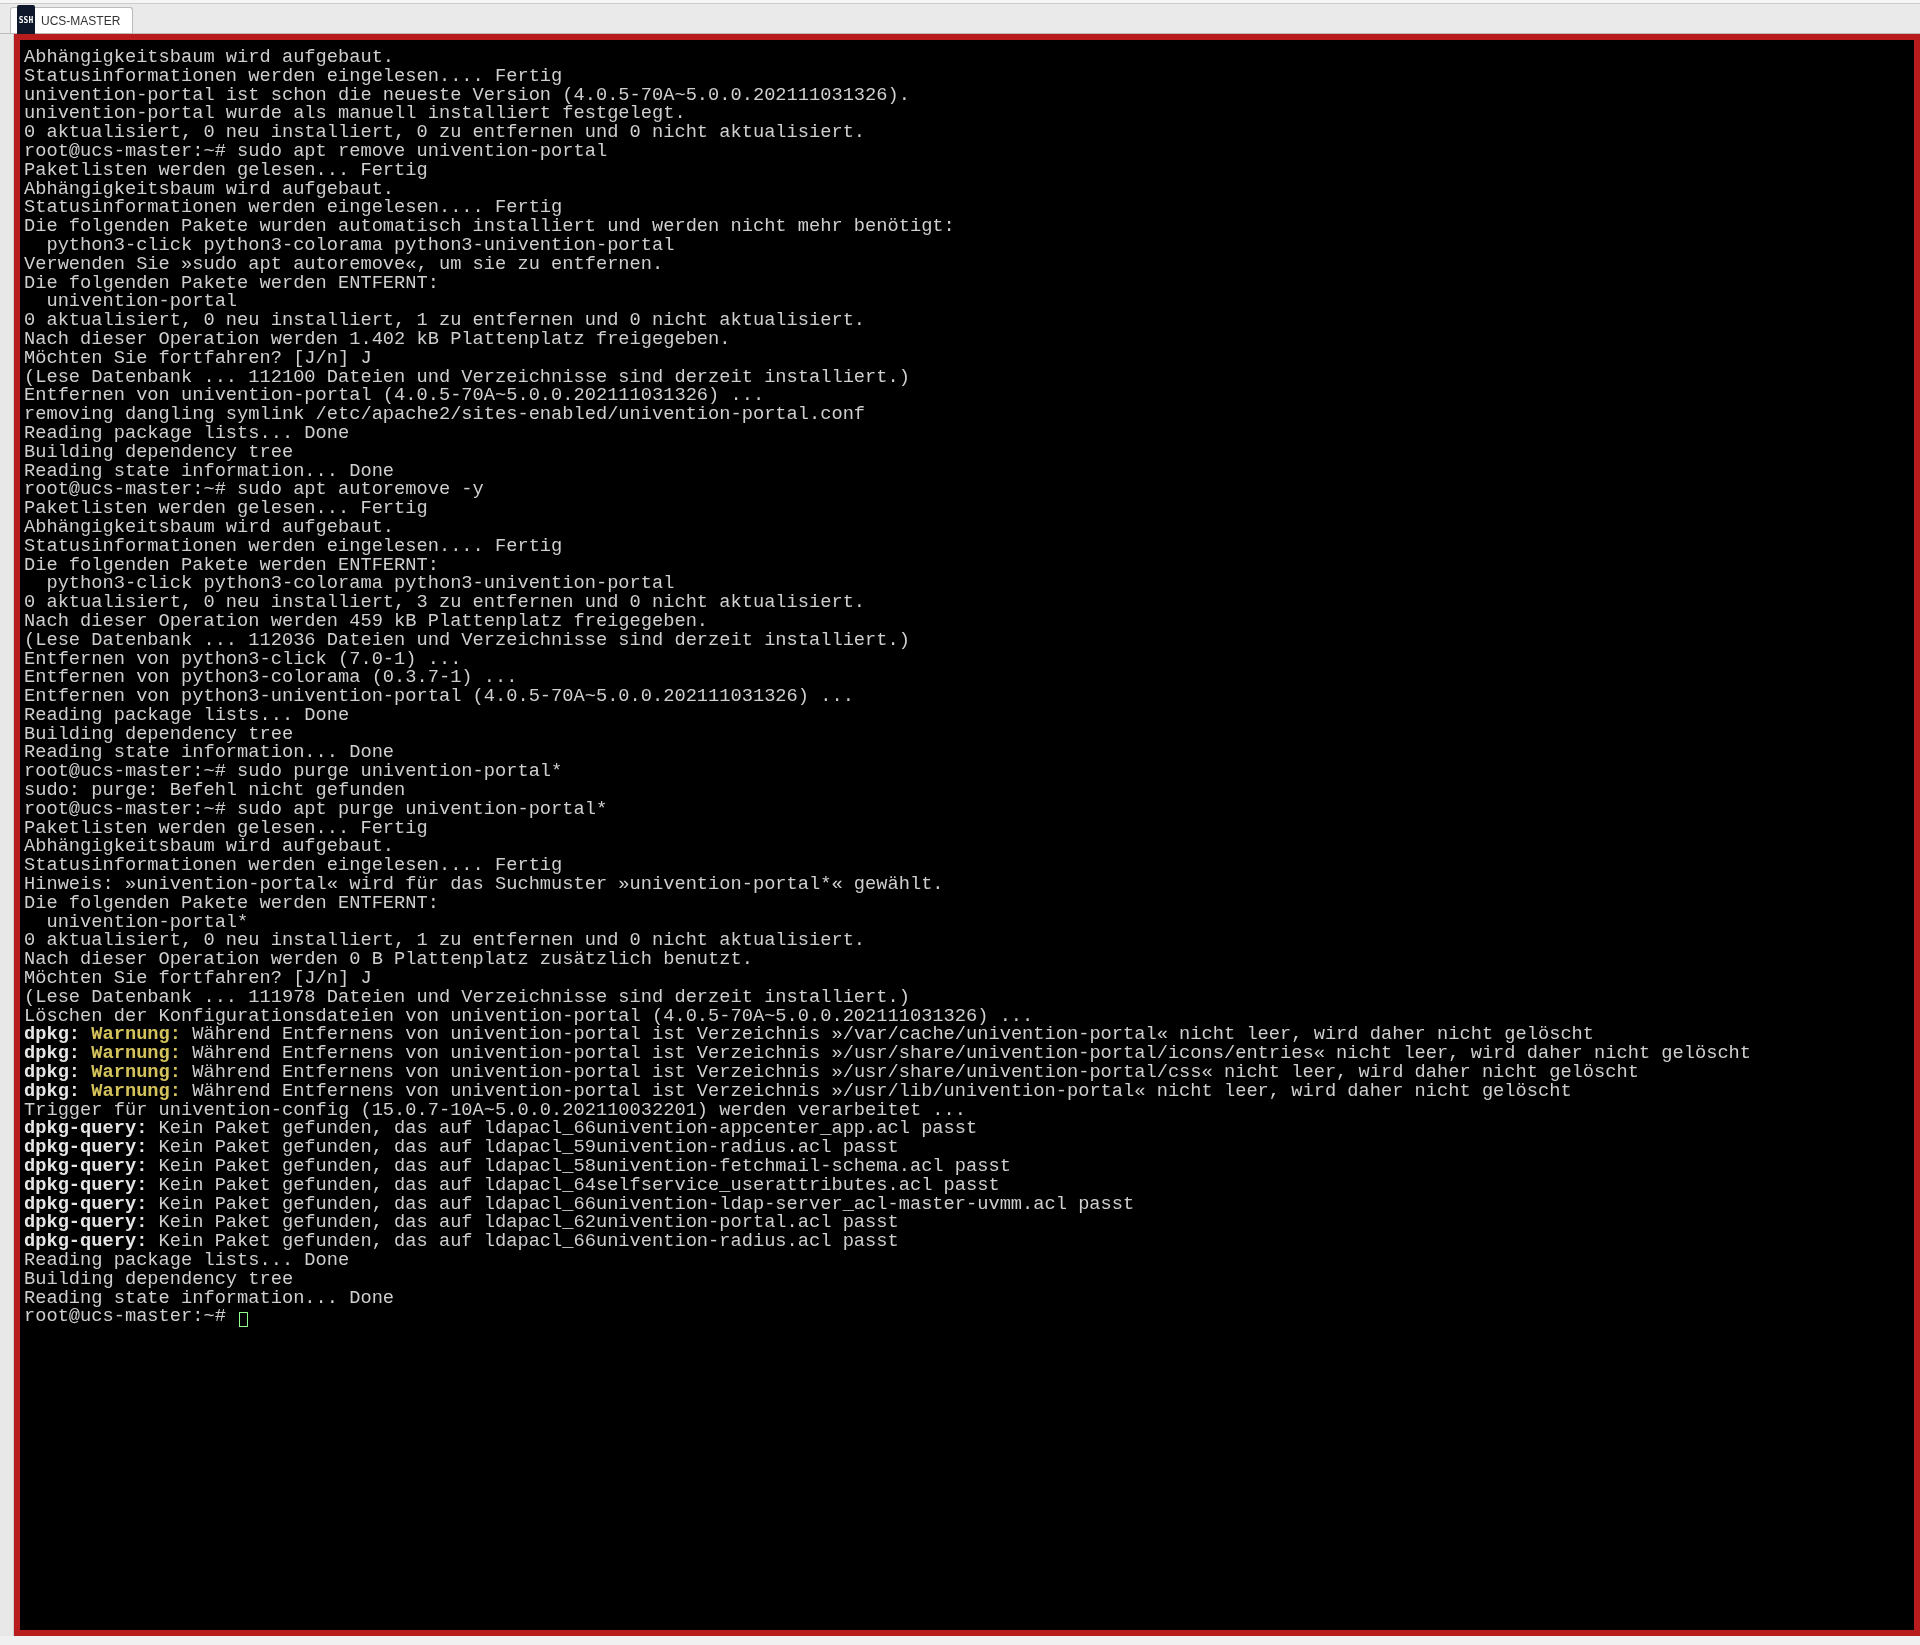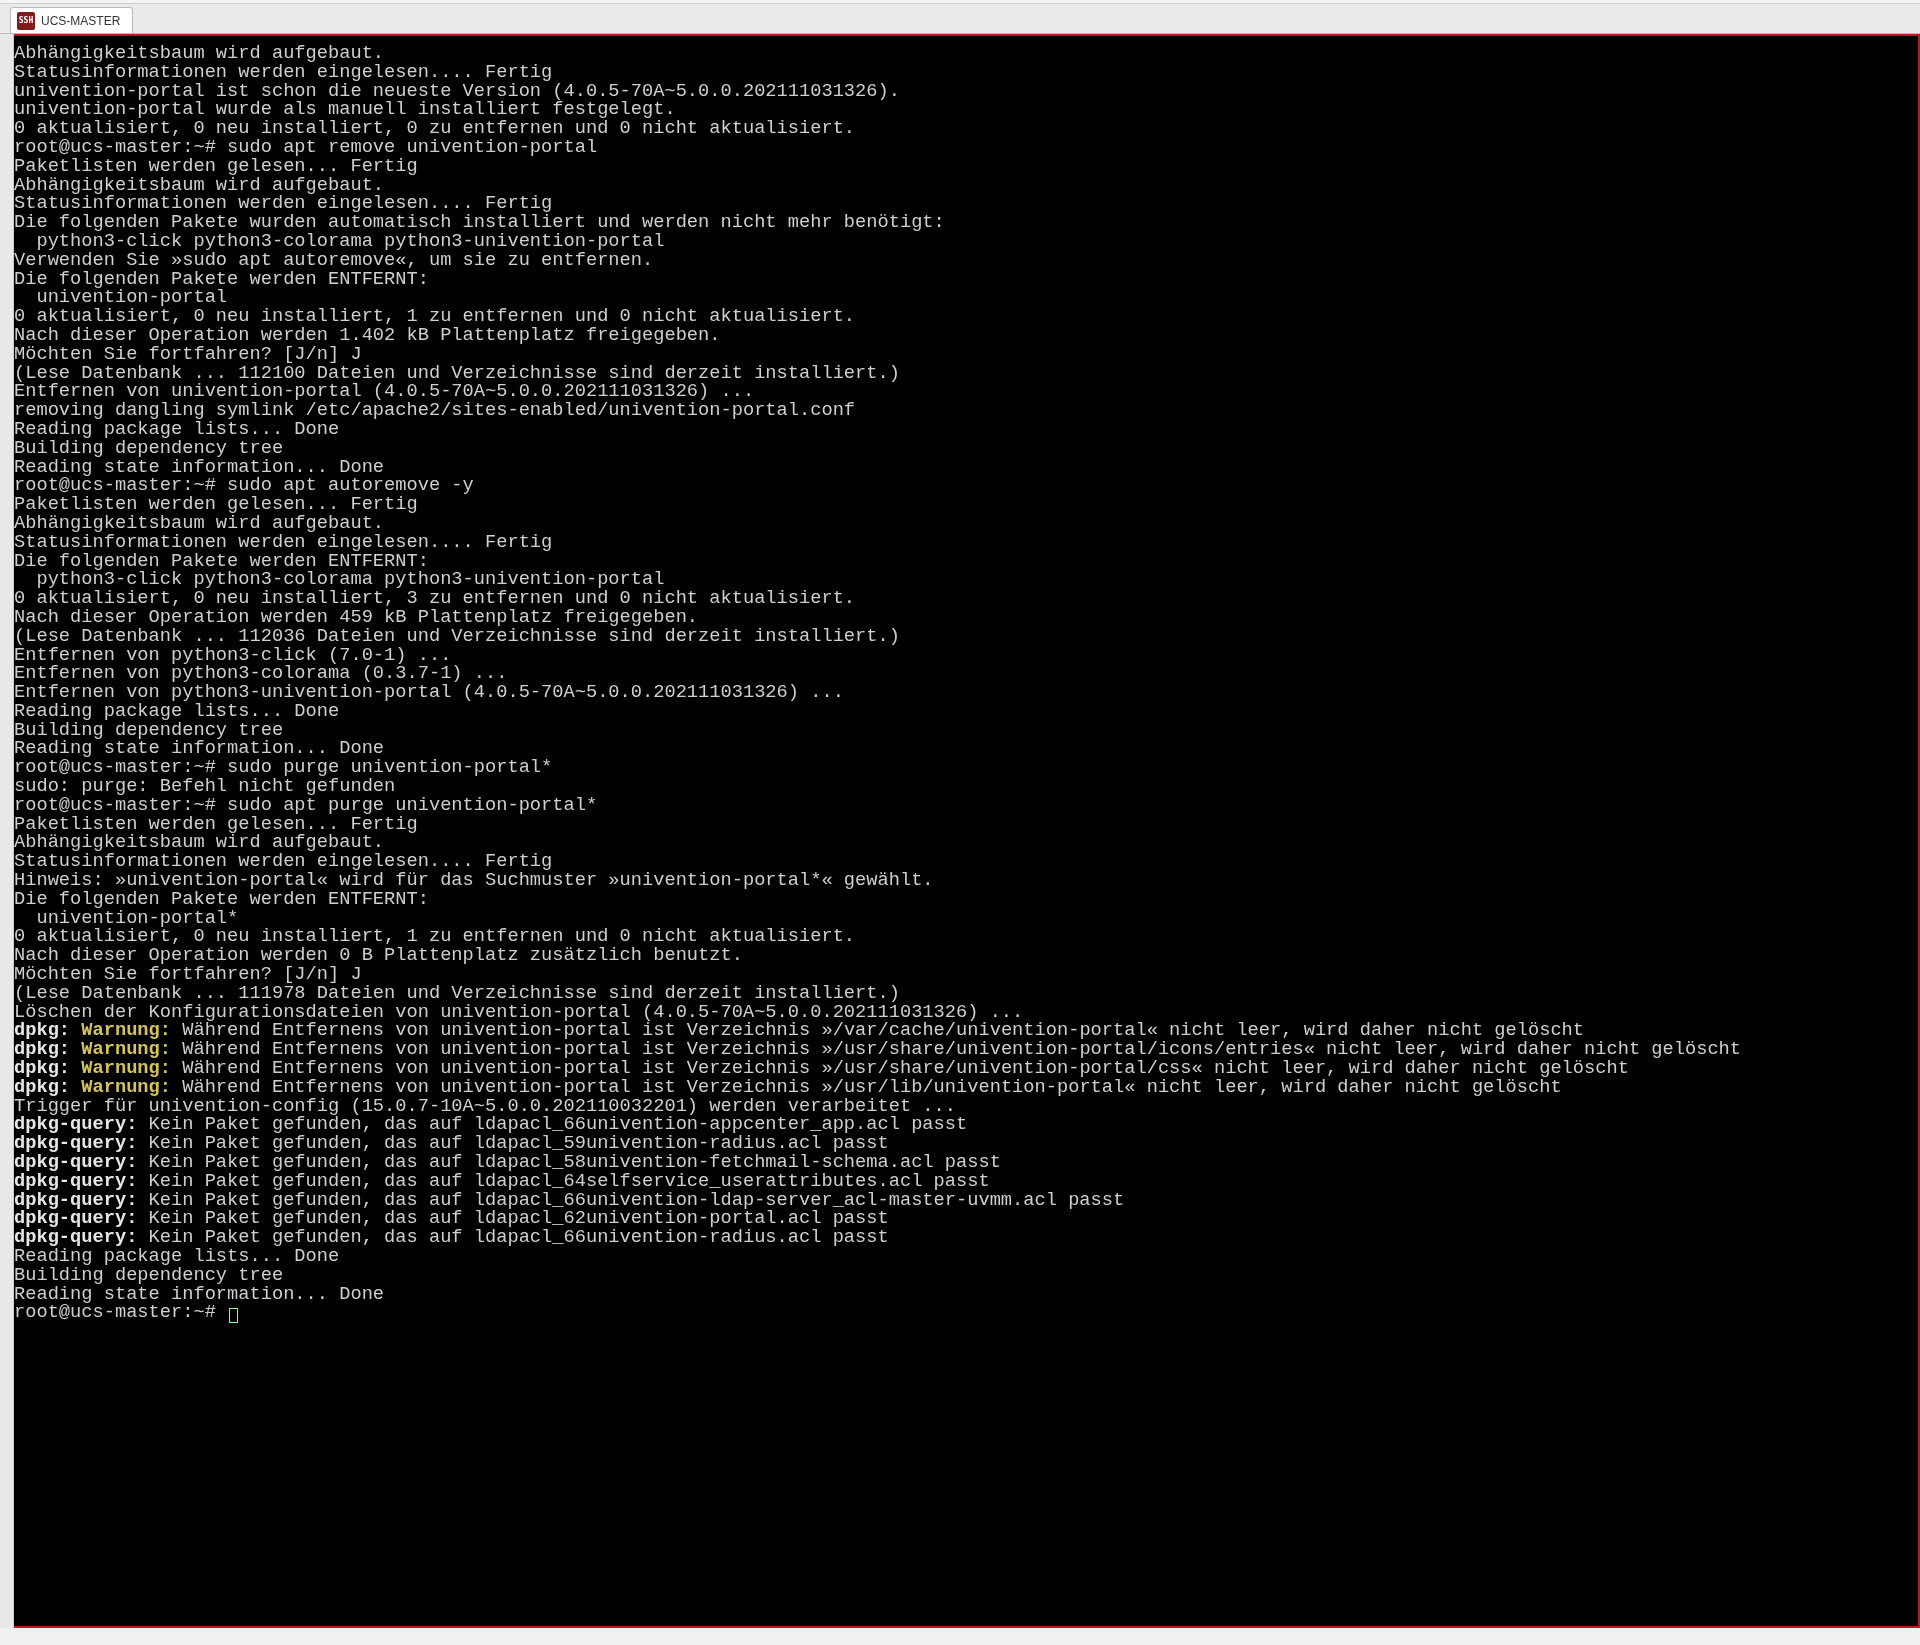--- a/index.html
+++ b/index.html
@@ -1,28 +1,28 @@
 <!DOCTYPE html>
 <html><head>
 <meta charset="utf-8">
 <style>
   * { margin:0; padding:0; box-sizing:border-box; }
   body { font-family: Arial, sans-serif; background:#f0f0f0; width:1920px; }
   .menubar { background:#f5f5f5; border-bottom:1px solid #ccc; height:4px; font-size:11px; display:flex; align-items:center; padding:0 10px; gap:20px; color:#333; overflow:hidden;}
   .tabstrip { background:#eaeaea; border-bottom:1px solid #bbb; display:flex; align-items:flex-end; height:30px; padding-left:10px;}
-  .tab-icon { width:18px; height:18px; background:#7f1d1d; border-radius:2px; display:flex; align-items:center; justify-content:center; font-size:8px; color:#fff; font-weight:bold; margin-right:6px; font-family:monospace;}
+  .tab-icon { width:18px; height:31px; background:#0f172a; border-radius:2px; display:flex; align-items:center; justify-content:center; font-size:8px; color:#fff; font-weight:bold; margin-right:6px; font-family:monospace;}
   .tab { display:flex; align-items:center; background:#fff; border:1px solid #bbb; border-bottom:none; border-radius:3px 3px 0 0; padding:4px 12px 4px 6px; font-size:12px; color:#333; height:26px; cursor:pointer;}
   .terminal { background:#000; color:#cfcfcf; font-family:"Courier New", monospace; font-size:18.7px; line-height:18.8px; padding:8px 4px 20px 4px; white-space:pre; min-height:1590px; overflow:hidden;}
   .term-line { display:block; }
   .yellow { color:#d4c25a; font-weight:bold;}
   .bold { font-weight:bold; color:#e6e6e6;}
   .cursor { display:inline-block; width:9px; height:15px; border:1px solid #8fff8f; margin-left:2px; vertical-align:text-bottom;}
   .left-gutter { position:absolute; left:0; top:0; bottom:0; width:14px; background:#e8e8e8; border-right:1px solid #ccc;}
   .wrapper { position:relative; }
-  .term-container { margin-left:8px; border:2px solid #b91c1c;}
+  .term-container { margin-left:14px; border:6px solid #b91c1c;}
 </style>
 </head>
 <body>
 
 <div class="menubar"></div>
 
 <div class="tabstrip">
   <div class="tab">
     <span class="tab-icon">SSH</span>
     <span>UCS-MASTER</span>

